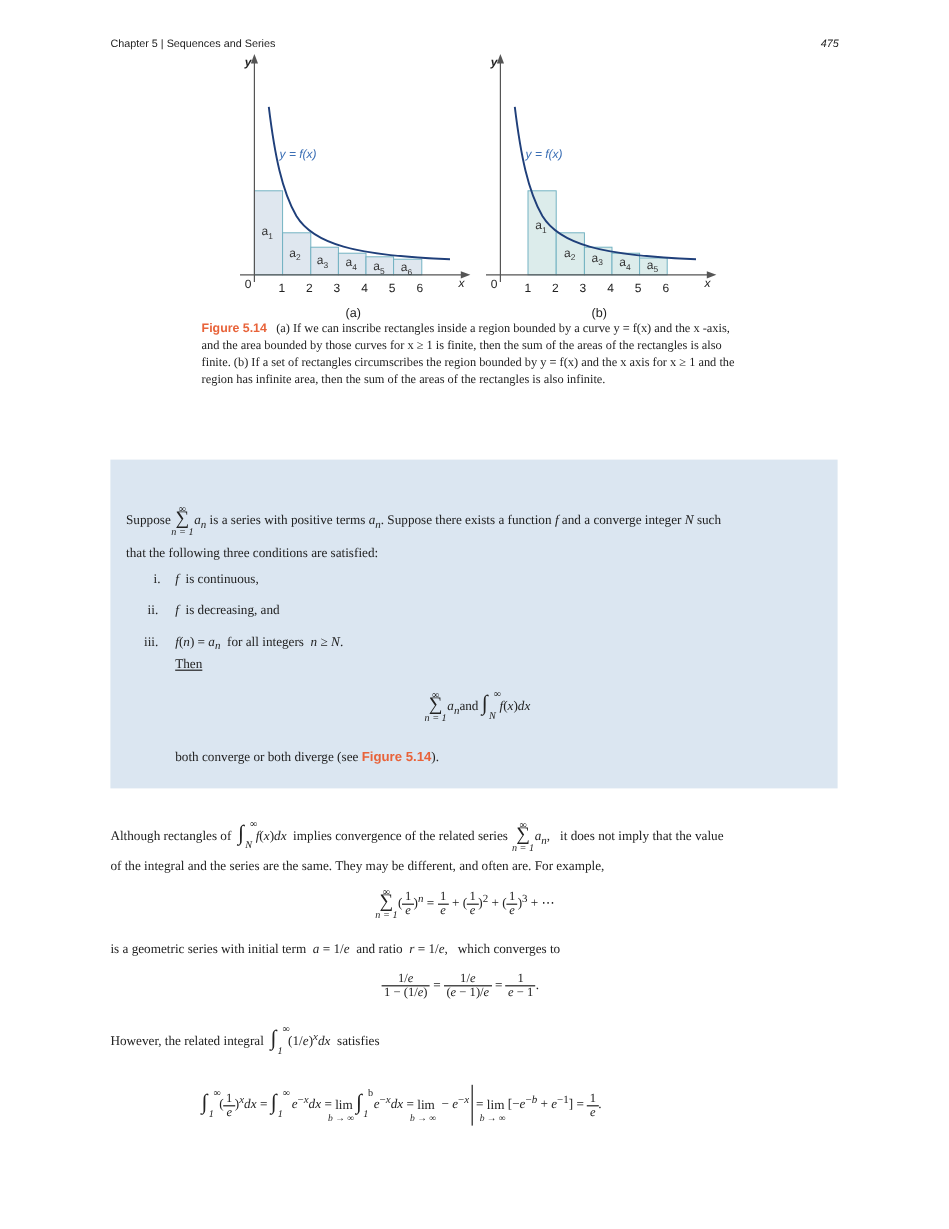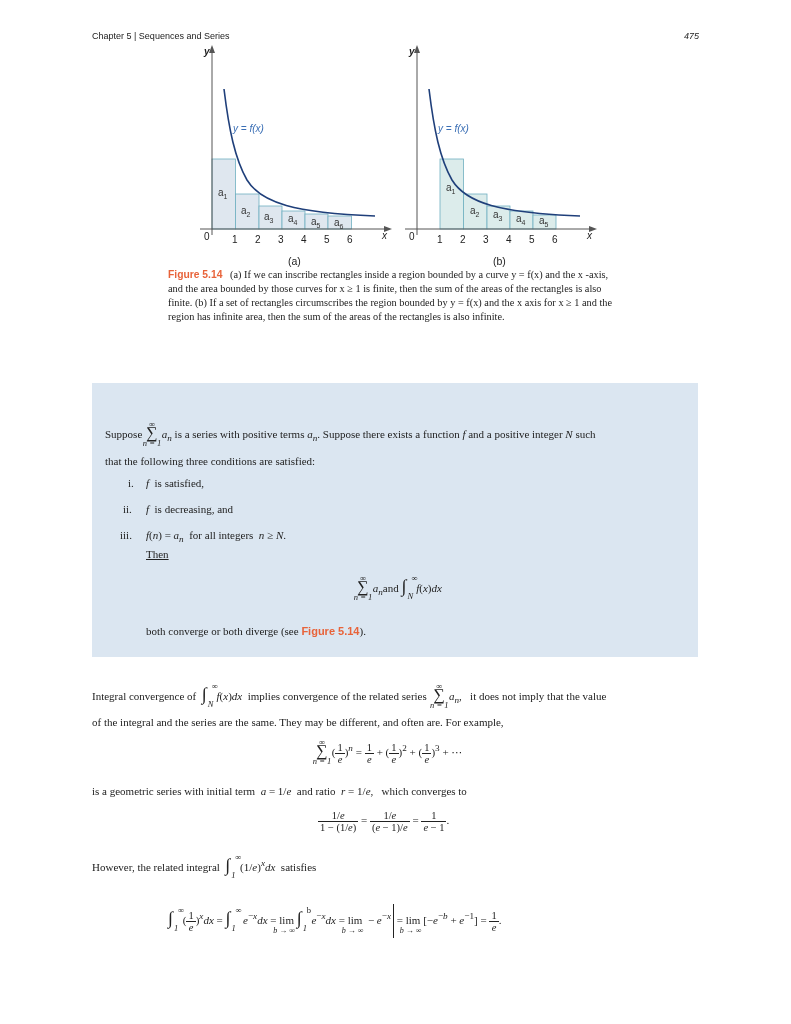--- a/index.html
+++ b/index.html
@@ -113,28 +113,28 @@
 
 <div class="box">
 
   <div class="t" style="left:13px; top:42px;">
     <span>Suppose</span>
     <span class="sig">∑<span class="sup">∞</span><span class="sub">n = 1</span></span>
     <span class="m">a<sub>n</sub></span>
     <span>is a series with positive terms</span>
     <span class="m">a<sub>n</sub></span><span>. Suppose there exists a function</span>
     <span class="m">f</span>
-    <span>and a positive integer</span>
+    <span>and a converge integer</span>
     <span class="m">N</span>
     <span>such</span>
   </div>
   <div class="t" style="left:13px; top:72px;">that the following three conditions are satisfied:</div>
 
   <div class="t" style="left:36px; top:94px;">
-    <span style="display:inline-block;width:18px;">i.</span><span class="m">f</span>&nbsp;&nbsp;<span>is satisfied,</span>
+    <span style="display:inline-block;width:18px;">i.</span><span class="m">f</span>&nbsp;&nbsp;<span>is continuous,</span>
   </div>
   <div class="t" style="left:31px; top:120px;">
     <span style="display:inline-block;width:23px;">ii.</span><span class="m">f</span>&nbsp;&nbsp;<span>is decreasing, and</span>
   </div>
   <div class="t" style="left:28px; top:146px;">
     <span style="display:inline-block;width:26px;">iii.</span><span class="m">f</span>(<span class="m">n</span>) = <span class="m">a<sub>n</sub></span>&nbsp;&nbsp;<span>for all integers</span>&nbsp;&nbsp;<span class="m">n</span> ≥ <span class="m">N</span>.
   </div>
   <div class="t" style="left:54px; top:165px;text-decoration:underline;">Then</div>
 
   <div class="t" style="left:264px; top:195px;">
@@ -142,21 +142,21 @@
     <span class="m">a<sub>n</sub></span><span>and</span>
     <span class="int">∫<span class="sup">∞</span><span class="sub">N</span></span>&nbsp;<span class="m">f</span>(<span class="m">x</span>)<span class="m">dx</span>
   </div>
 
   <div class="t" style="left:54px; top:242px;">
     <span>both converge or both diverge (see </span><span class="red">Figure 5.14</span><span>).</span>
   </div>
 </div>
 
 <div class="t" style="left:92px; top:686px;">
-  <span>Integral convergence of</span>&nbsp;
+  <span>Although rectangles of</span>&nbsp;
   <span class="int">∫<span class="sup">∞</span><span class="sub">N</span></span>&nbsp;<span class="m">f</span>(<span class="m">x</span>)<span class="m">dx</span>&nbsp;
   <span>implies convergence of the related series</span>&nbsp;
   <span class="sig">∑<span class="sup">∞</span><span class="sub">n = 1</span></span>
   <span class="m">a<sub>n</sub></span>,&nbsp;&nbsp;
   <span>it does not imply that the value</span>
 </div>
 <div class="t" style="left:92px; top:716px;">of the integral and the series are the same. They may be different, and often are. For example,</div>
 
 <div class="t" style="left:315px; top:742px; font-size:11px;">
   <span class="sig">∑<span class="sup">∞</span><span class="sub">n = 1</span></span>

